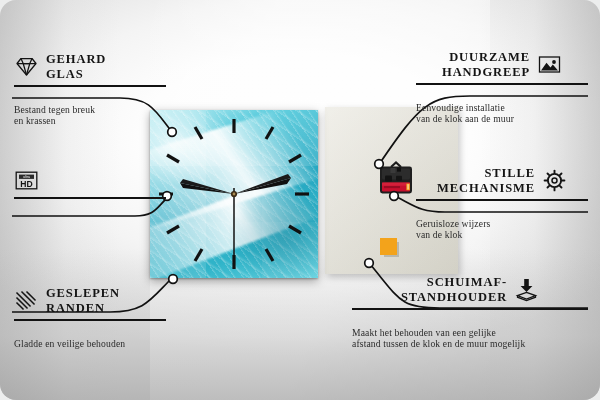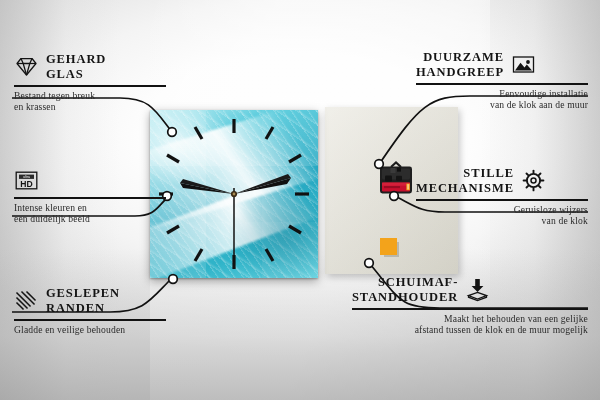--- a/index.html
+++ b/index.html
@@ -1,21 +1,21 @@
 <!DOCTYPE html>
 <html><head>
 <meta charset="utf-8">
 <style>
   html,body{margin:0;padding:0;}
   body{
     width:600px;height:400px;overflow:hidden;
     font-family:"Liberation Serif", serif;
     background:#eceded;
   }
-  #stage{position:relative;width:600px;height:400px;overflow:hidden;}
+  #stage{position:relative;width:600px;height:400px;overflow:hidden;border-radius:16px;}
 
   
   .bg-base{position:absolute;inset:0;
     background:
       radial-gradient(ellipse 70% 55% at 50% 34%, #ffffff 0%, #fdfdfd 38%, #f4f4f4 62%, #e7e7e7 82%, #dcdcdc 100%);
   }
   .bg-vign{position:absolute;inset:0;
     background:linear-gradient(to bottom, rgba(255,255,255,0) 0%, rgba(255,255,255,0) 62%, rgba(175,175,175,.30) 84%, rgba(150,150,150,.55) 100%);
   }
   .bg-vign-l{position:absolute;left:0;top:0;width:120px;height:400px;
@@ -28,36 +28,36 @@
     background:linear-gradient(115deg, rgba(255,255,255,0) 0%, rgba(255,255,255,.85) 25%, rgba(255,255,255,.9) 60%, rgba(255,255,255,0) 100%);
     opacity:.55;}
 
   
   #wires{position:absolute;inset:0;}
 
   
   .feat{position:absolute;}
   .feat .head{display:flex;align-items:center;gap:7px;}
   .feat.left .head{justify-content:flex-start;}
-  .feat.right .head{justify-content:flex-start;}
+  .feat.right .head{justify-content:center;}
   .ttl{
     font-family:"Liberation Serif", serif;
     font-weight:700;font-size:12.5px;line-height:14.5px;
     letter-spacing:.9px;color:#141414;text-transform:uppercase;
     white-space:pre-line;
   }
   .feat.left .ttl{text-align:left;}
   .feat.right .ttl{text-align:right;}
   .rule{height:1.6px;background:#121212;margin-top:4px;}
   .sub{
     font-family:"Liberation Serif", serif;
     font-size:9.6px;line-height:11.4px;color:#2b2b2b;
-    margin-top:3px;white-space:pre-line;letter-spacing:.15px;
-  }
-  .feat.right .sub{text-align:right;}
+    margin-top:17px;white-space:pre-line;letter-spacing:.15px;
+  }
+  .feat.right .sub{text-align:left;}
   .ico{width:25px;height:25px;flex:0 0 25px;display:block;}
 
   
   #clockwrap{position:absolute;left:150px;top:110px;width:168px;height:168px;}
   #clockface{position:absolute;inset:0;overflow:hidden;
     background:#27b4cc;
     box-shadow:0 3px 9px rgba(0,0,0,.34), 0 1px 2px rgba(0,0,0,.3);
   }
   .fb{position:absolute;}
   .f1{inset:0;background:
@@ -218,22 +218,20 @@
       <span class="ico">
         <svg width="25" height="25" viewBox="0 0 25 25">
           <rect x="2.2" y="4.2" width="20.6" height="16.6" fill="none" stroke="#131313" stroke-width="1.3"></rect>
           <rect x="5" y="6.6" width="15" height="4.3" fill="#2b2b2b"></rect>
           <text x="12.5" y="10.1" font-family="Liberation Sans, sans-serif" font-size="3.5" fill="#fff" text-anchor="middle">ultra</text>
           <text x="12.5" y="18.6" font-family="Liberation Sans, sans-serif" font-size="8.6" font-weight="bold" fill="#131313" text-anchor="middle">HD</text>
         </svg>
       </span>
     </div>
     <div class="rule"></div>
-    <div class="sub">Intense kleuren en
-een duidelijk beeld</div>
   </div>
 
   <div class="feat left" style="left:14px;top:286px;width:152px;">
     <div class="head">
       <span class="ico">
         <svg width="25" height="25" viewBox="0 0 25 25">
           <g stroke="#131313" stroke-width="1.5" stroke-linecap="square">
             <line x1="3" y1="5" x2="16" y2="18"></line>
             <line x1="3" y1="10" x2="13" y2="20"></line>
             <line x1="3" y1="15" x2="9" y2="21"></line>

